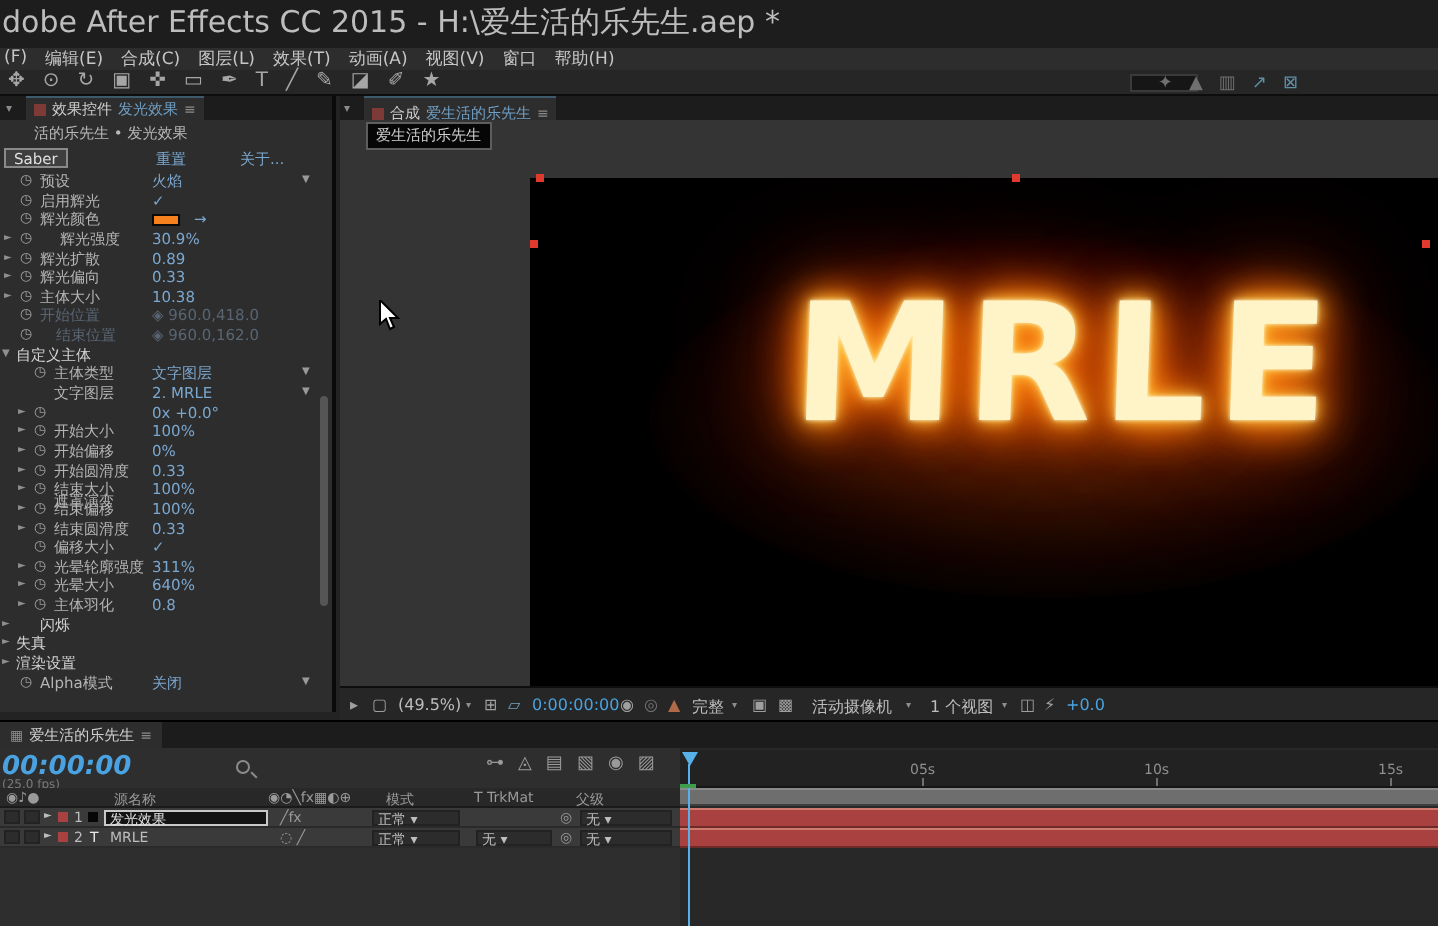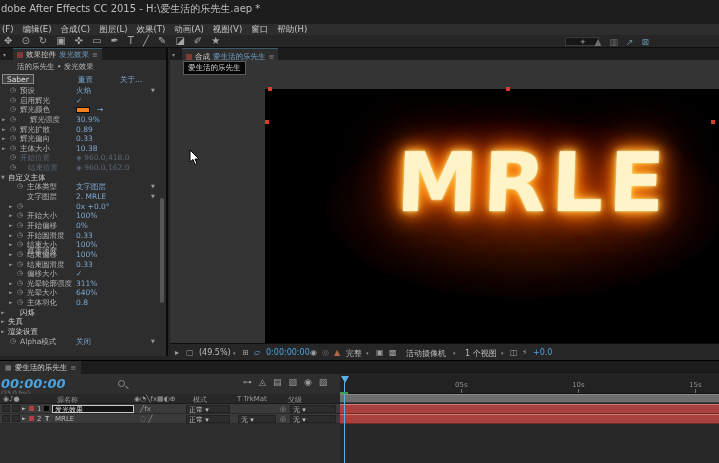--- a/index.html
+++ b/index.html
@@ -3,21 +3,21 @@
 <meta charset="utf-8">
 <style>
   :root{ --blue:#7ba7cf; --bg:#2b2b2b; --panelbg:#2d2d2d; --dark:#1c1c1c; }
   *{box-sizing:border-box; margin:0; padding:0;}
   html,body{width:719px;height:463px;overflow:hidden;background:#1a1a1a;
     font-family:"DejaVu Sans","Liberation Sans",sans-serif;}
   #app{position:relative;width:719px;height:463px;background:#232323;}
 
   
   #titlebar{position:absolute;left:0;top:0;width:719px;height:24px;background:#1d1d1d;}
-  #titlebar .t{position:absolute;left:1px;top:2px;font-size:10px;color:#bdbdbd;white-space:nowrap;}
+  #titlebar .t{position:absolute;left:1px;top:2px;font-size:15px;color:#bdbdbd;white-space:nowrap;}
   #menubar{position:absolute;left:0;top:24px;width:719px;height:11px;background:#2d2d2d;
     display:flex;align-items:center;gap:9px;padding-left:2px;}
   .menu-item{font-size:8.5px;color:#c6c6c6;white-space:nowrap;}
   #toolbar{position:absolute;left:0;top:35px;width:719px;height:13px;background:#262626;
     border-bottom:1px solid #0d0d0d;display:flex;align-items:center;gap:9px;padding-left:4px;}
   .tool{font-size:10px;color:#a6a6a6;line-height:12px;}
   #tb-right{position:absolute;right:70px;top:0;height:13px;display:flex;align-items:center;gap:8px;}
   .tb-dim{font-size:9px;color:#6f6f6f;}
   .tb-cyan{font-size:9px;color:#5f8fa5;}
   #ws-box{position:absolute;right:120px;top:2px;width:34px;height:9px;background:#161616;border:1px solid #3a3a3a;}

